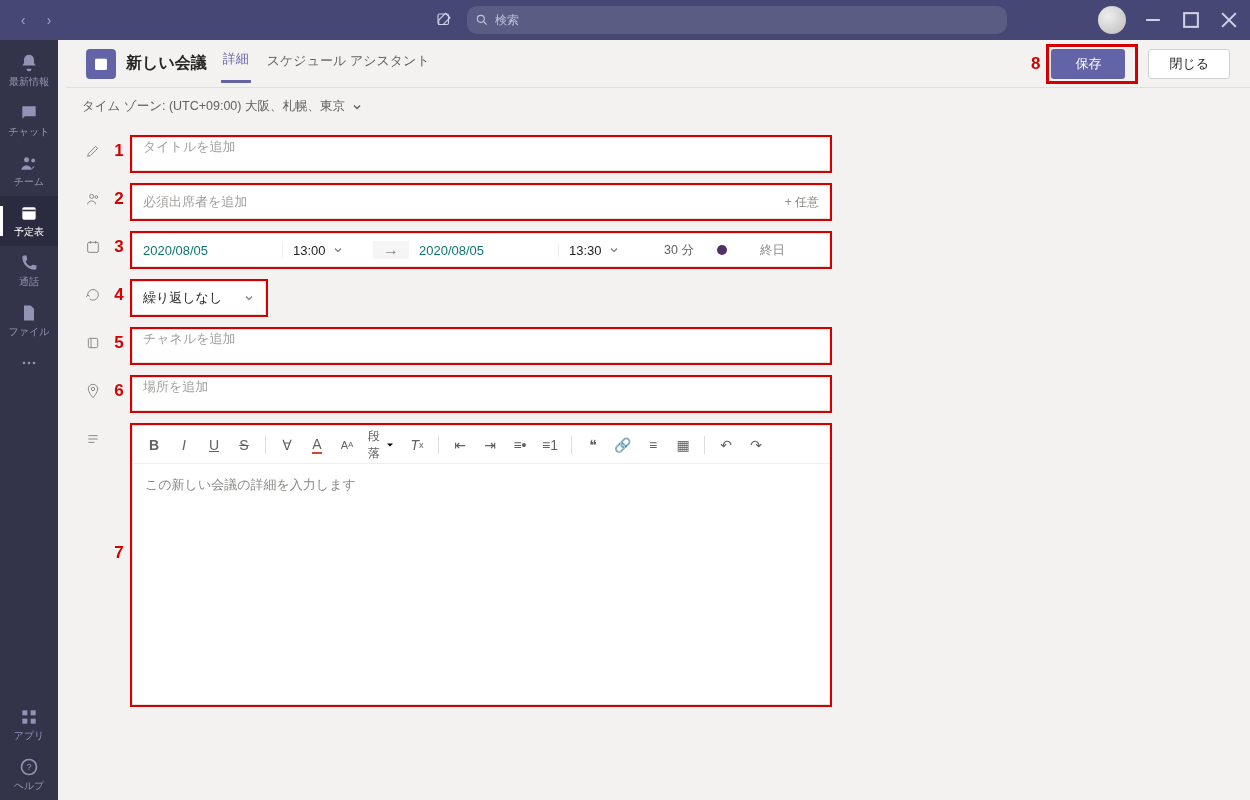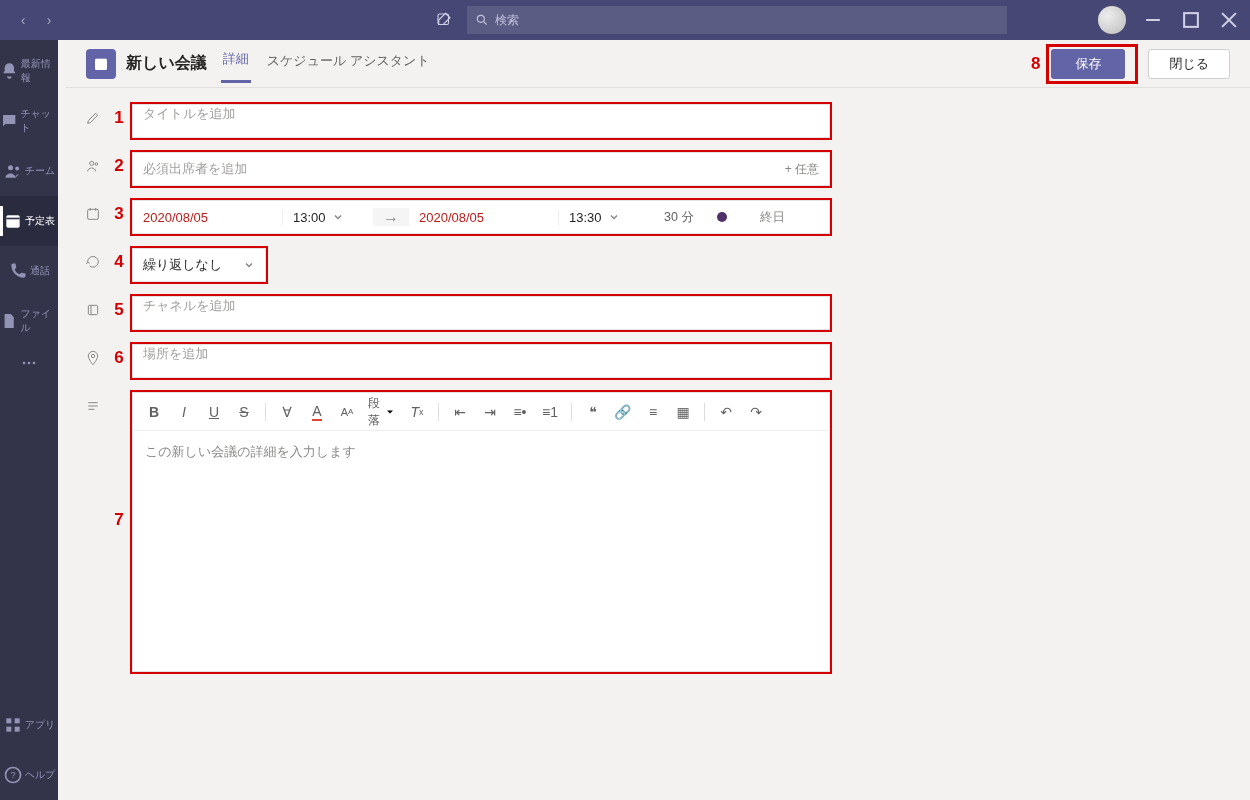--- a/index.html
+++ b/index.html
@@ -2,29 +2,29 @@
 <html><head>
 <meta charset="utf-8">
 <style>
   * { box-sizing: border-box; margin: 0; padding: 0; font-family: "Segoe UI", "Meiryo", sans-serif; }
   html, body { width: 1250px; height: 800px; overflow: hidden; background: #f2f2f2; }
   .titlebar { height: 40px; background: #464775; display: flex; align-items: center; color: #cfcfe6; }
   .nav-arrows { display: flex; gap: 4px; margin-left: 12px; }
   .nav-arrow { width: 22px; height: 22px; display: flex; align-items: center; justify-content: center; font-size: 14px; border-radius: 3px; cursor: pointer; color: #a7a8c4; }
   .compose-icon { margin-left: auto; margin-right: 10px; width: 26px; height: 26px; display: flex; align-items: center; justify-content: center; cursor: pointer; }
   .compose-icon svg { width: 18px; height: 18px; stroke: #cfcfe6; fill: none; stroke-width: 1.5; }
-  .searchbar { flex: 0 0 540px; height: 28px; background: #5b5c83; border-radius: 0; display: flex; align-items: center; padding: 0 8px; font-size: 12px; color: #c0c1dd; }
+  .searchbar { flex: 0 0 540px; height: 28px; background: #5b5c83; border-radius: 10px; display: flex; align-items: center; padding: 0 8px; font-size: 12px; color: #c0c1dd; }
   .searchbar svg { width: 14px; height: 14px; margin-right: 6px; stroke: #c0c1dd; fill: none; stroke-width: 2; }
   .title-right { margin-left: auto; display: flex; align-items: center; gap: 16px; padding-right: 10px; }
   .avatar { width: 28px; height: 28px; border-radius: 50%; background: radial-gradient(circle at 35% 35%, #eee, #bbb); }
   .win-btn { width: 22px; height: 22px; display: flex; align-items: center; justify-content: center; cursor: pointer; }
   .win-btn svg { stroke: #cfcfe6; fill: none; stroke-width: 1.5; }
 
   .apprail { position: absolute; left: 0; top: 40px; bottom: 0; width: 58px; background: #33344a; display: flex; flex-direction: column; align-items: center; padding-top: 6px; }
-  .rail-item { width: 58px; height: 50px; display: flex; align-items: center; justify-content: center; gap: 2px; color: #9394b5; cursor: pointer; font-size: 10px; position: relative; }
+  .rail-item { width: 58px; height: 50px; display: flex; flex-direction: column; align-items: center; justify-content: center; gap: 2px; color: #9394b5; cursor: pointer; font-size: 10px; position: relative; }
   .rail-item.active { background: #2a2b3f; color: #fff; }
   .rail-item.active::before { content:""; position:absolute; left:0; top:10px; bottom:10px; width:3px; background:#fff; }
   .rail-item svg { width: 20px; height: 20px; fill: currentColor; }
   .rail-spacer { flex: 1; }
 
   .content { position: absolute; left: 58px; top: 40px; right: 0; bottom: 0; background: #f3f2f1; display: flex; flex-direction: column; }
   .page-header { height: 48px; display: flex; align-items: center; padding: 0 20px; border-bottom: 1px solid #e1dfdd; background:#f3f2f1;margin-left:8px; }
   .cal-icon { width: 30px; height: 30px; background: #6264a7; border-radius: 4px; display: flex; align-items: center; justify-content: center; margin-right: 10px; }
   .cal-icon svg { width: 18px; height: 18px; fill: #fff; }
   .page-title { font-weight: 600; font-size: 16px; color: #252423; margin-right: 14px; }
@@ -45,21 +45,21 @@
   .field-left { width:30px; display:flex; flex-direction:column; align-items:center; padding-top:8px; color:#8a8886; font-size:15px;}
   .field-left svg { width:16px; height:16px; stroke:#8a8886; fill:none; stroke-width:1.5; }
   .field-num { color:#d40000; font-weight:700; font-size:17px; width:22px; text-align:center; padding-top:6px;}
   .field-box { flex:0 0 702px; }
   .redbox { border:2px solid #d40000; }
   .input-like { background:#fff; height:34px; display:flex; padding:0 10px; font-size:13px; color:#a19f9d; border:1px solid #e3e3e3; }
   .attendee-box { display:flex; align-items:center;gap:32px; }
   .attendee-box .opt { margin-left:auto; color:#8a8886; font-size:12px; cursor:pointer; }
 
   .dt-row { display:flex; height:34px; border:1px solid #e3e3e3; background:#fff; align-items:center; }
-  .dt-date { flex:0 0 150px; padding:0 10px; font-size:13px; color:#b91c1c; border-right:1px solid #eee; display:flex; align-items:center;}
+  .dt-date { flex:0 0 150px; padding:0 10px; font-size:13px; color:#0f766e; border-right:1px solid #eee; display:flex; align-items:center;}
   .dt-time { flex:0 0 90px; padding:0 10px; font-size:13px; color:#252423; display:flex; align-items:center; gap:6px;}
   .dt-time svg, .dropdown svg { width:12px; height:12px; stroke:#8a8886; fill:none; stroke-width:2;}
   .dt-arrow { flex:0 0 36px; display:flex; align-items:center; justify-content:center; color:#8a8886; background:#f5f5f5;}
   .dt-dur { flex:0 0 60px; text-align:center; font-size:12.5px; color:#616161;}
   .dot { width:10px; height:10px; border-radius:50%; background:#4f3069; margin:0 8px;}
   .allday { flex:0 0 50px; font-size:12.5px; color:#8a8886; text-align:right;}
 
   .dropdown { background:#fff; height:34px; border:1px solid #e3e3e3; display:flex; align-items:center; padding:0 10px; font-size:13px; color:#252423; gap:3px; width:134px;}
   
   .editor-box { border:1px solid #e3e3e3; background:#fff; }
@@ -192,20 +192,26 @@
     <div class="tab active">詳細</div>
     <div class="tab">スケジュール アシスタント</div>
     <div class="hdr-spacer"></div>
     <span class="annot-num-hdr">8</span>
     <span class="save-wrap">
       <button class="save-btn">保存</button>
     </span>
     <button class="close-btn">閉じる</button>
   </div>
 
+  <div class="tz-row">
+    <span>タイム ゾーン: (UTC+09:00) 大阪、札幌、東京</span>
+    <svg viewBox="0 0 16 16">
+        <polyline points="4,6 8,10 12,6"></polyline>
+      </svg>
+  </div>
 
   <div class="form-area">
 
     <div class="field-row">
       <div class="field-left">
           <svg viewBox="0 0 24 24">
             <path d="M4 20l4-1 11-11-3-3L5 16z"></path>
           </svg>
         </div>
       <div class="field-num">1</div>

